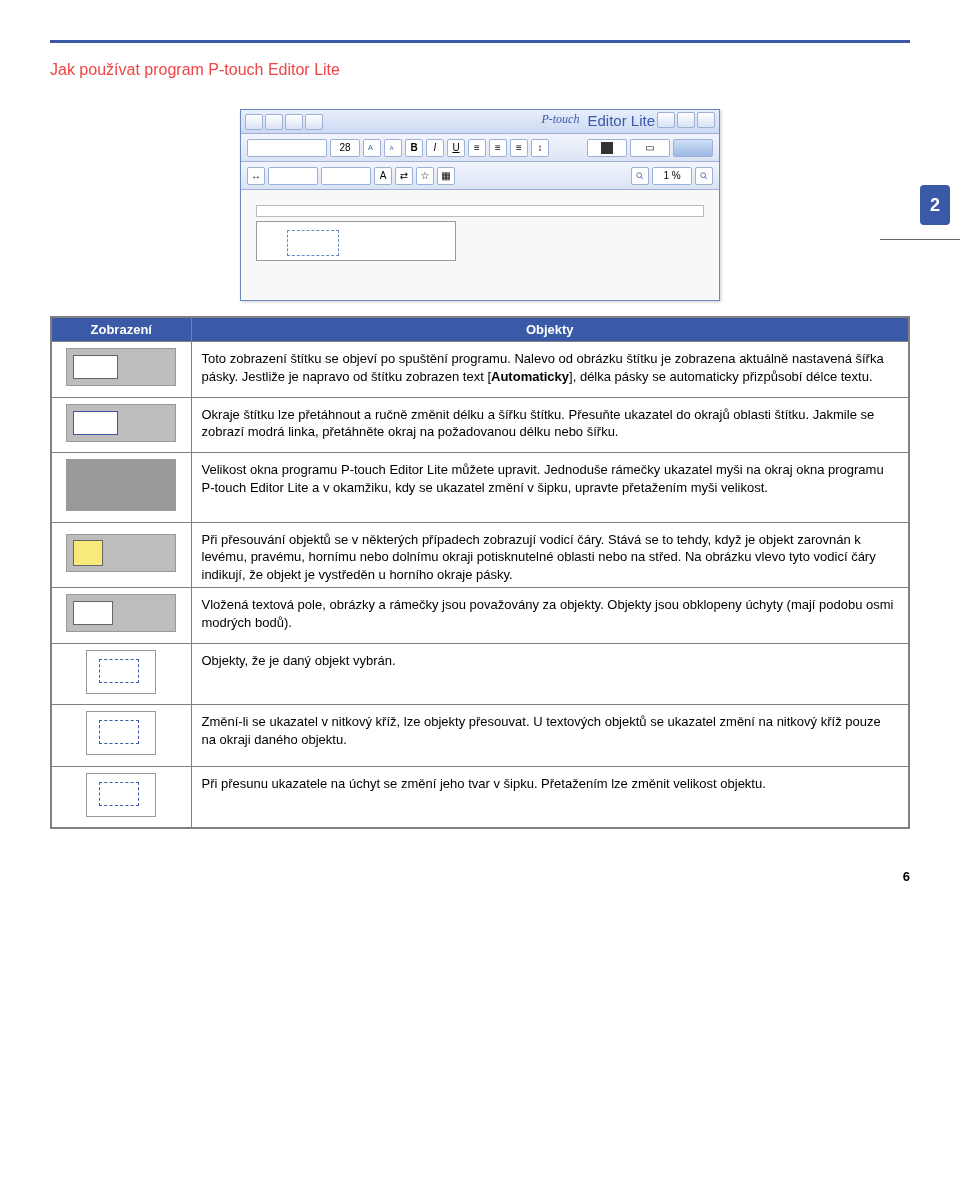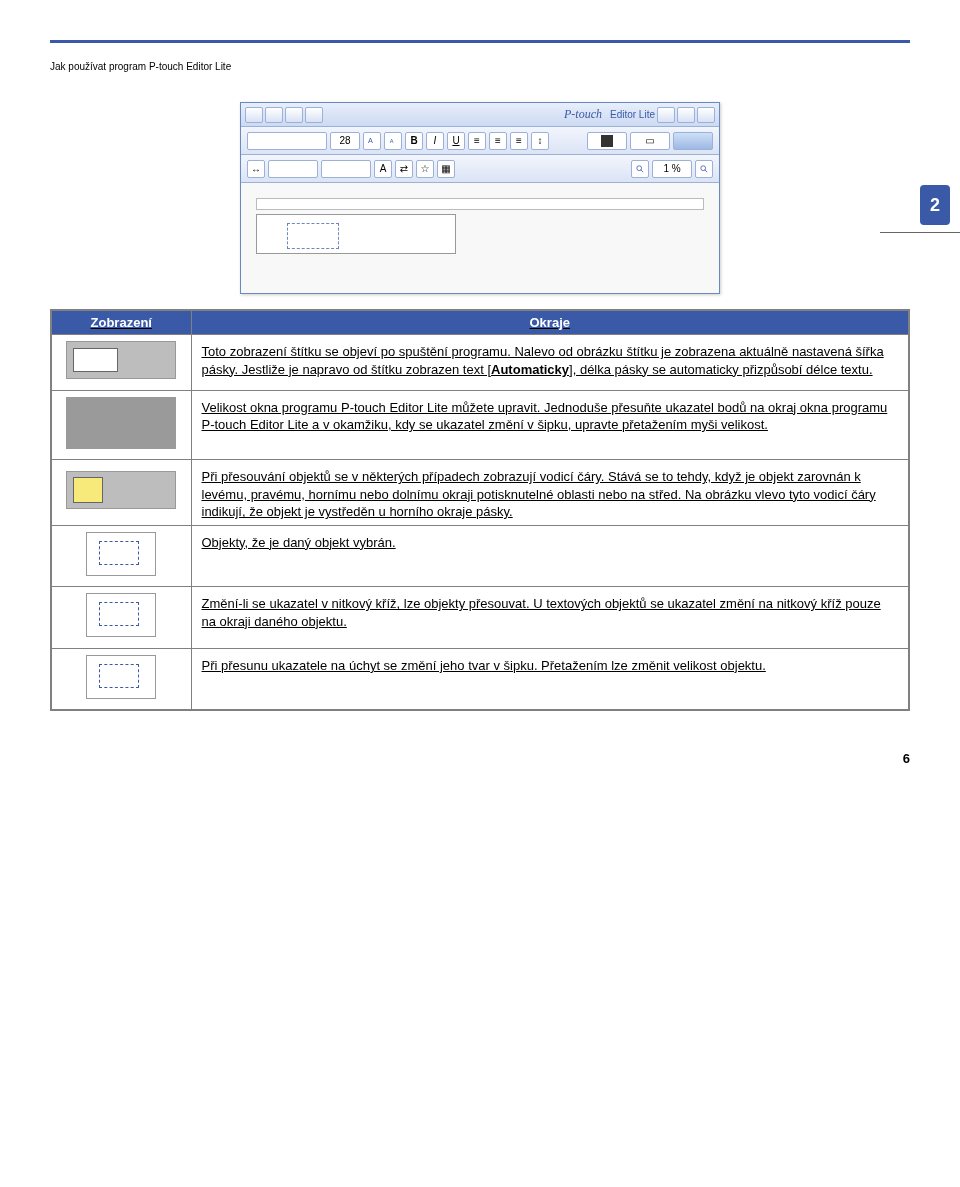--- a/index.html
+++ b/index.html
@@ -5,21 +5,21 @@
   * { box-sizing: border-box; margin: 0; padding: 0; }
   body {
     font-family: Arial, Helvetica, sans-serif;
     font-size: 13px;
     color: #000;
     background: #fff;
     width: 960px;
     padding: 40px 50px 30px 50px;
   }
   .topline { border-top: 3px solid #3a5aa8; margin-bottom: 18px; }
-  .header-title { font-size: 10px; color: #000000; margin-bottom: 30px; margin-top: 12px; }
+  .header-title { font-size: 16px; color: #ef4444; margin-bottom: 30px; margin-top: 12px; }
 
   .screenshot-wrap { text-align: center; margin: 10px 0 15px 0; position: relative; }
   .app-window {
     display: inline-block;
     width: 480px;
     border: 1px solid #6a89c2;
     background: #fff;
     box-shadow: 1px 1px 3px rgba(0,0,0,0.2);
     text-align: left;
   }
@@ -72,21 +72,20 @@
     border-radius: 4px;
   }
   .page-rel { position: relative; }
 
   .section-heading {
     font-size: 16px; font-weight: bold; margin: 25px 0 10px 0;
   }
   table.spec {
     width: 100%; border-collapse: collapse;
     border: 2px solid #808080;
-    text-decoration: underline;
   }
   table.spec th {
     background: #3a5aa8; color:#fff; font-weight:bold;
     border:1px solid #808080; padding:4px 8px; font-size:13px;
   }
   table.spec th.left { width: 140px; }
   table.spec td {
     border:1px solid #808080; padding:8px 10px 4px 10px;
     vertical-align: top; font-size:13px; line-height:1.35;
   }
@@ -120,21 +119,21 @@
     <div class="app-window">
       <div class="app-titlebar">
         <div class="left-icons">
           <span class="tbtn"></span>
           <span class="tbtn"></span>
           <span class="tbtn"></span>
           <span class="tbtn"></span>
         </div>
         <div class="right-icons">
           <span class="brand">P-touch</span>
-          <span style="font-size:10px;color:#3a5aa8;align-self:flex-end;margin-bottom:3px;">Editor Lite</span>
+          <span style="font-size:15px;color:#3a5aa8;align-self:flex-end;margin-bottom:3px;">Editor Lite</span>
           <span class="tbtn"></span>
           <span class="tbtn"></span>
           <span class="tbtn"></span>
         </div>
       </div>
       <div class="toolbar-row">
         <span class="chip w80"></span>
         <span class="chip w30">28</span>
         <span class="chip w18 ico">
             <svg viewBox="0 0 10 10">
@@ -198,39 +197,47 @@
     </div>
     <div class="callout-line"></div>
     
   </div>
 
 
   <table class="spec">
     <thead>
       <tr>
         <th class="left">Zobrazení</th>
-        <th>Okraje</th>
+        <th>Objekty</th>
       </tr>
     </thead>
     <tbody>
       <tr>
         <td class="thumb"><span class="thumb-box"><span class="mini" style="left:6px;top:6px;width:45px;height:24px;"></span></span></td>
         <td>
           <span>Toto zobrazení štítku se objeví po spuštění programu. Nalevo od obrázku štítku je zobrazena aktuálně nastavená šířka pásky. Jestliže je napravo od štítku zobrazen text [</span><b class="kw">Automaticky</b><span>], délka pásky se automaticky přizpůsobí délce textu.</span>
         </td>
       </tr>
       <tr>
+        <td class="thumb"><span class="thumb-box"><span class="mini" style="left:6px;top:6px;width:45px;height:24px;border:1px solid #3a5aa8;"></span></span></td>
+        <td>Okraje štítku lze přetáhnout a ručně změnit délku a šířku štítku. Přesuňte ukazatel do okrajů oblasti štítku. Jakmile se zobrazí modrá linka, přetáhněte okraj na požadovanou délku nebo šířku.</td>
+      </tr>
+      <tr>
         <td class="thumb"><span class="thumb-box tall" style="background:#9a9a9a;"></span></td>
-        <td>Velikost okna programu P-touch Editor Lite můžete upravit. Jednoduše přesuňte ukazatel bodů na okraj okna programu P-touch Editor Lite a v okamžiku, kdy se ukazatel změní v šipku, upravte přetažením myši velikost.</td>
+        <td>Velikost okna programu P-touch Editor Lite můžete upravit. Jednoduše rámečky ukazatel myši na okraj okna programu P-touch Editor Lite a v okamžiku, kdy se ukazatel změní v šipku, upravte přetažením myši velikost.</td>
       </tr>
       <tr>
         <td class="thumb"><span class="thumb-box"><span class="mini" style="left:6px;top:5px;width:30px;height:26px;background:#f7e97a;"></span></span></td>
         <td>Při přesouvání objektů se v některých případech zobrazují vodicí čáry. Stává se to tehdy, když je objekt zarovnán k levému, pravému, hornímu nebo dolnímu okraji potisknutelné oblasti nebo na střed. Na obrázku vlevo tyto vodicí čáry indikují, že objekt je vystředěn u horního okraje pásky.</td>
       </tr>
       <tr>
+        <td class="thumb"><span class="thumb-box"><span class="mini" style="left:6px;top:6px;width:40px;height:24px;"></span></span></td>
+        <td>Vložená textová pole, obrázky a rámečky jsou považovány za objekty. Objekty jsou obklopeny úchyty (mají podobu osmi modrých bodů).</td>
+      </tr>
+      <tr>
         <td class="thumb"><span class="thumb-box small" style="border:1px solid #999;"><span class="mini" style="left:12px;top:8px;width:40px;height:24px;border:1px dashed #3a5aa8;"></span></span></td>
         <td>Objekty, že je daný objekt vybrán.</td>
       </tr>
       <tr>
         <td class="thumb"><span class="thumb-box small"><span class="mini" style="left:12px;top:8px;width:40px;height:24px;border:1px dashed #3a5aa8;"></span></span></td>
         <td>Změní-li se ukazatel v nitkový kříž, lze objekty přesouvat. U textových objektů se ukazatel změní na nitkový kříž pouze na okraji daného objektu.</td>
       </tr>
       <tr>
         <td class="thumb"><span class="thumb-box small"><span class="mini" style="left:12px;top:8px;width:40px;height:24px;border:1px dashed #3a5aa8;"></span></span></td>
         <td>Při přesunu ukazatele na úchyt se změní jeho tvar v šipku. Přetažením lze změnit velikost objektu.</td>

